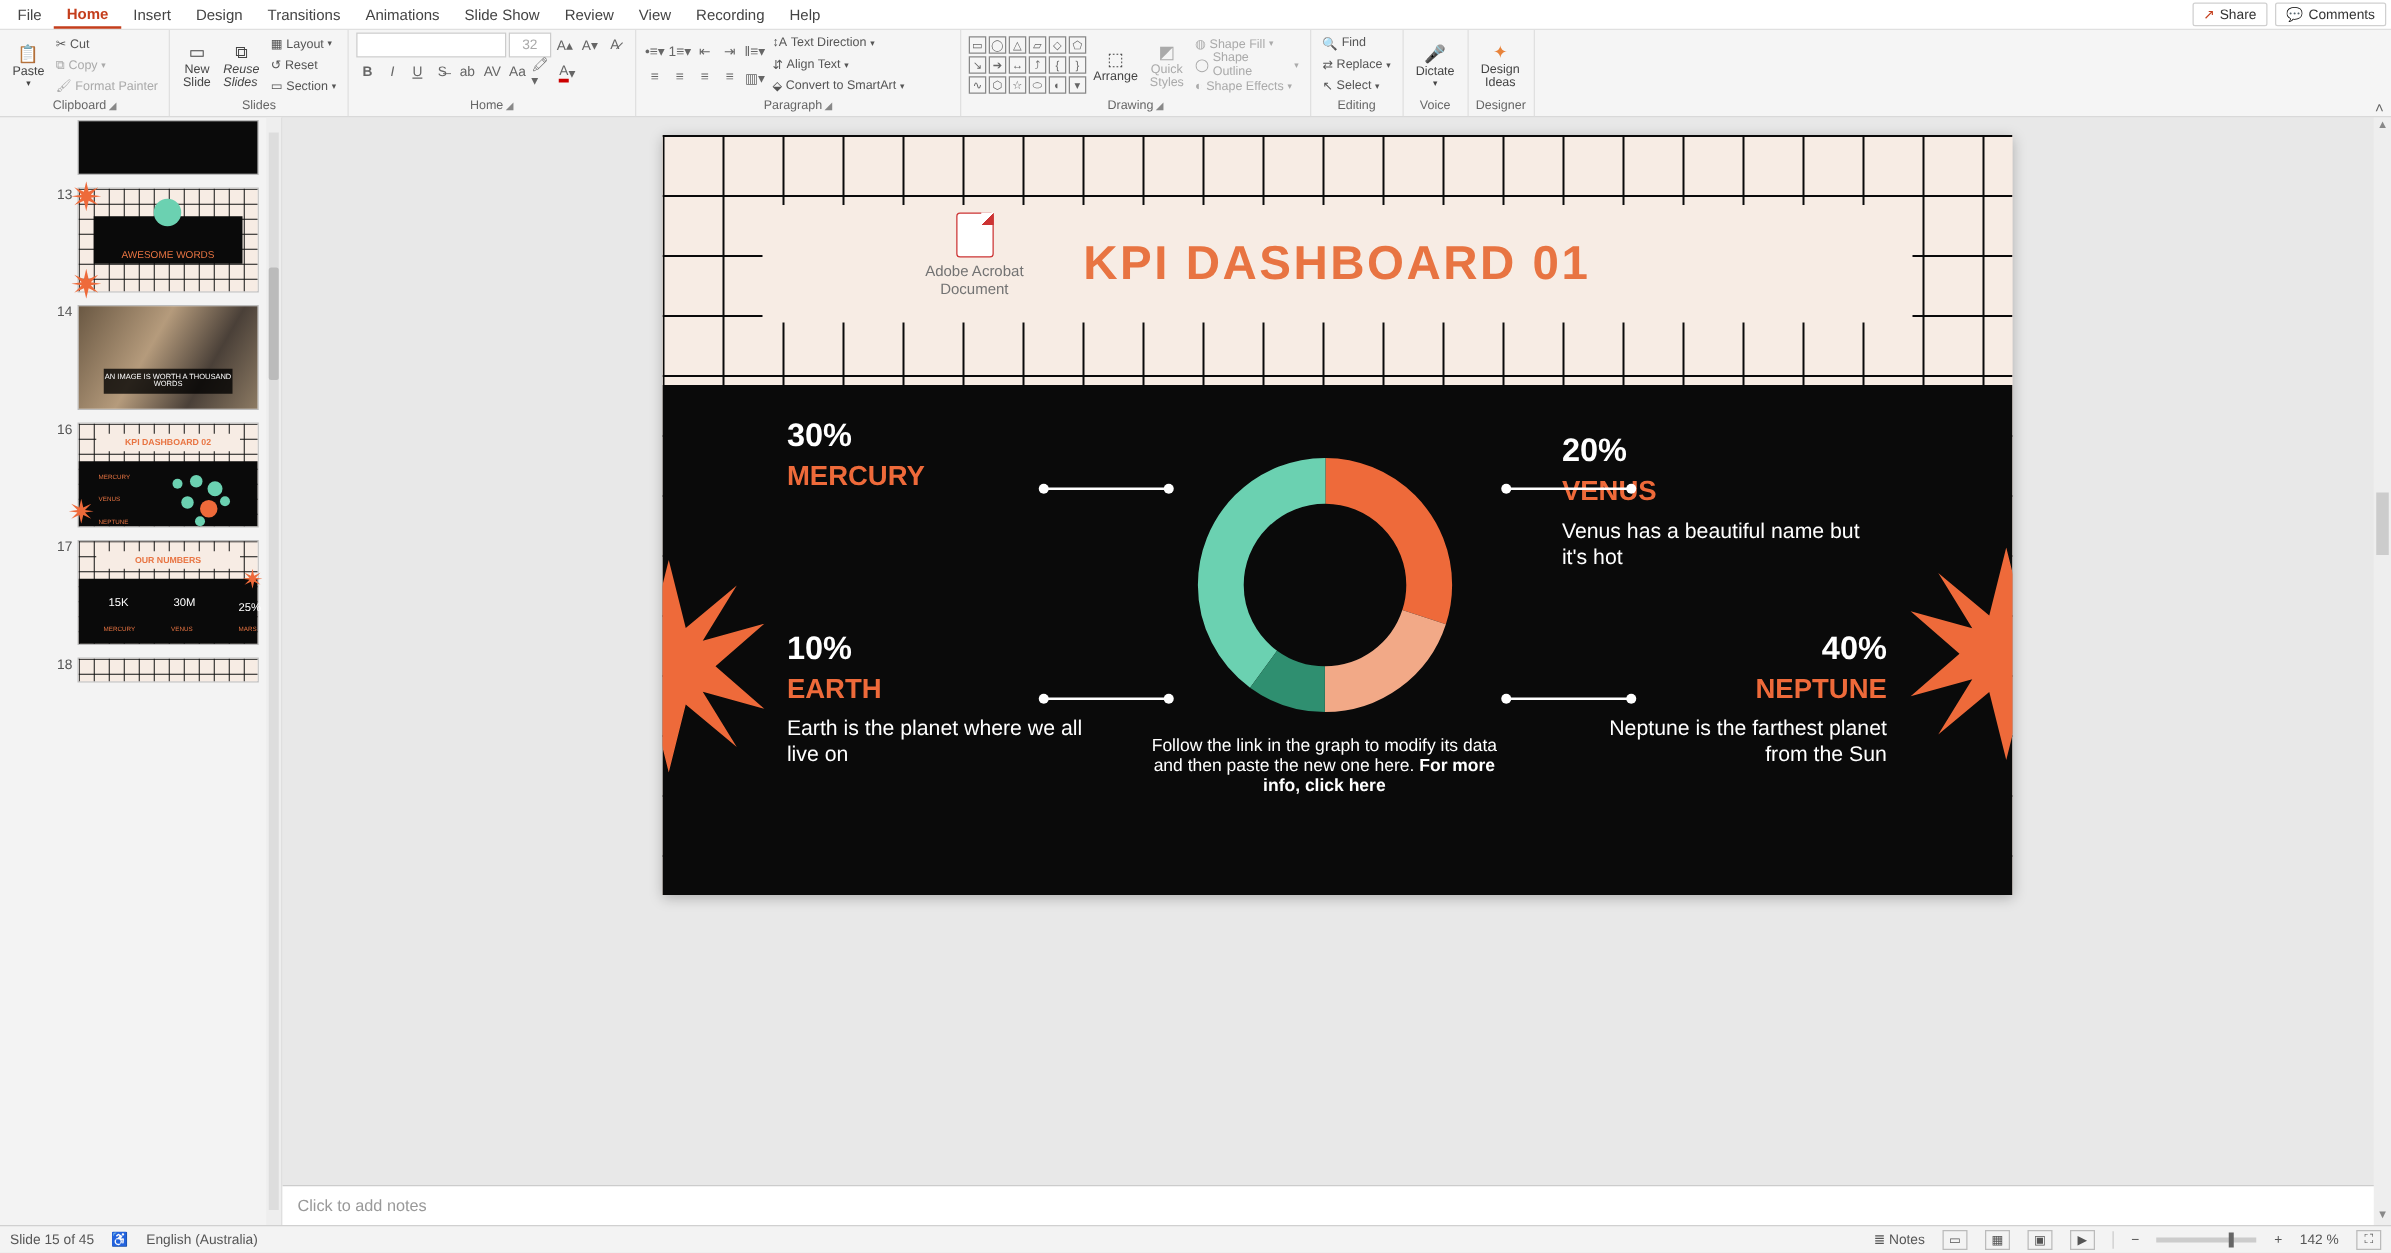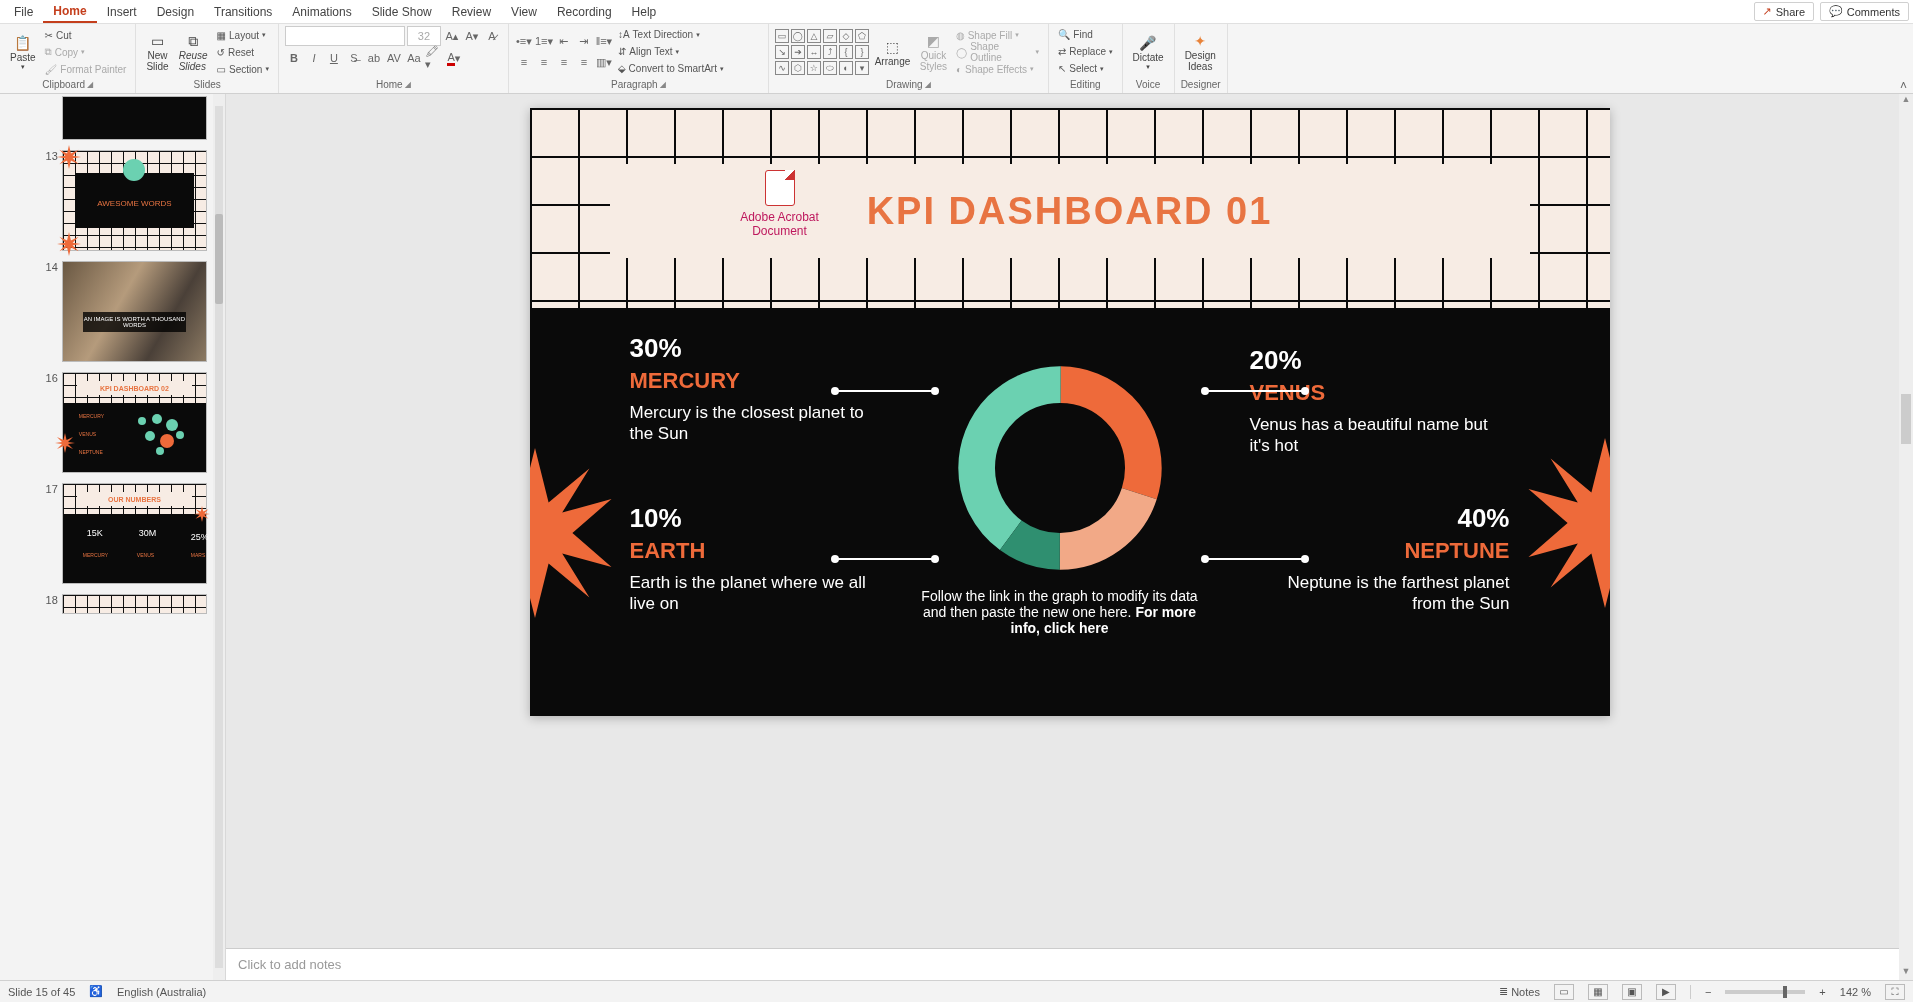--- a/index.html
+++ b/index.html
@@ -30,33 +30,33 @@
 .shape-grid{display:grid; grid-template-columns:repeat(6,14px); grid-template-rows:repeat(3,14px); gap:2px;}
 .shape-grid span{border:1px solid #888; width:14px; height:14px; display:flex;align-items:center;justify-content:center;font-size:9px;color:#666;}
 .collapse{ margin-left:auto; display:flex; align-items:flex-end; padding:0 6px; color:#666; cursor:pointer;}
 
 
 .main { display: flex; height: calc(1002px - 24px - 70px - 22px); }
 .thumbs { width: 226px; background: #f3f3f3; border-right: 1px solid #d8d8d8; overflow: hidden; position:relative;}
 .thumbs-inner{position:absolute; top:-8px; left:0; right:12px; padding:0 6px 6px 6px;}
 .thumb-row{display:flex; align-items:flex-start; gap:4px; margin-top:10px;margin-left:39px;}
 .thumb-num{width:16px; text-align:right; font-size:11px; color:#555;}
-.thumb{width:180px; height:101px; background:#fff; border:1px solid #bbb; position:relative; cursor:pointer;}
+.thumb{width:180px; height:84px; background:#fff; border:1px solid #bbb; position:relative; cursor:pointer;}
 .thumb.selected{outline:2px solid #c43e1c;}
 .scrollbar-v{position:absolute; right:0; top:0; bottom:0; width:12px; background:#eee;}
 .scrollbar-v .track{position:absolute; top:12px; bottom:12px; left:2px; right:2px; background:#ddd;}
 .scrollbar-v .thumb-bar{position:absolute; left:2px; right:2px; top:120px; height:90px; background:#bbb; border-radius:2px;}
 
 .editor { flex:1; background:#e8e8e8; display:flex; flex-direction:column; position:relative;}
 .canvas-area{flex:1; display:flex; align-items:flex-start; justify-content:center; overflow:hidden; position:relative;}
 .slide{ margin-top:14px; width:1080px; height:608px; background:#f7ece4; box-shadow:0 2px 10px rgba(0,0,0,.25); position:relative; overflow:hidden;}
 .grid-bg{position:absolute; inset:0; background-image:linear-gradient(#0a0a0a 2px,transparent 2px),linear-gradient(90deg,#0a0a0a 2px,transparent 2px); background-size:48px 48px; background-color:#f7ece4;}
 .title-band{position:absolute; top:56px; left:80px; right:80px; height:94px; background:#f7ece4; display:flex; align-items:center; justify-content:center;}
 .title-band h1{color:#e87442; font-weight:700; letter-spacing:2px; font-size:38px;}
-.pdf-obj{position:absolute; top:62px; left:195px; width:110px; text-align:center; font-size:12px; color:#be185d; cursor:pointer;}
+.pdf-obj{position:absolute; top:62px; left:195px; width:110px; text-align:center; font-size:12px; color:#737373; cursor:pointer;}
 .pdf-icon{width:30px;height:36px; margin:0 auto 4px; border:1px solid #c33; border-radius:3px; position:relative; background:#fff;}
 .pdf-icon::after{content:""; position:absolute; right:-1px; top:-1px; width:10px; height:10px; background:linear-gradient(135deg,#fff 50%,#c33 50%);}
 .dark{position:absolute; left:0; right:0; top:200px; bottom:0; background:#0a0a0a;}
 .burst{position:absolute; width:170px; height:170px; color:#ee6a3a;}
 .burst.left{left:-80px; top:340px;}
 .burst.right{right:-80px; top:330px;}
 .kpi{position:absolute; color:#fff; width:260px;}
 .kpi.tl{left:100px; top:225px;}
 .kpi.bl{left:100px; top:395px;}
 .kpi.tr{right:100px; top:209px; text-align:left;margin-top:28px;}
@@ -486,21 +486,20 @@
         <svg class="burst left" viewBox="0 0 100 100">
             <polygon fill="currentColor" points="50,0 58,32 82,12 66,38 95,30 72,50 95,70 66,62 82,88 58,68 50,100 42,68 18,88 34,62 5,70 28,50 5,30 34,38 18,12 42,32"></polygon>
           </svg>
         <svg class="burst right" viewBox="0 0 100 100">
             <polygon fill="currentColor" points="50,0 58,32 82,12 66,38 95,30 72,50 95,70 66,62 82,88 58,68 50,100 42,68 18,88 34,62 5,70 28,50 5,30 34,38 18,12 42,32"></polygon>
           </svg>
 
         <div class="kpi tl">
           <div class="pct">30%</div>
           <div class="name">MERCURY</div>
-          <div class="desc">Mercury is the closest planet to the Sun</div>
         </div>
         <div class="kpi tr">
           <div class="pct">20%</div>
           <div class="name">VENUS</div>
           <div class="desc">Venus has a beautiful name but it's hot</div>
         </div>
         <div class="kpi bl">
           <div class="pct">10%</div>
           <div class="name">EARTH</div>
           <div class="desc">Earth is the planet where we all live on</div>

